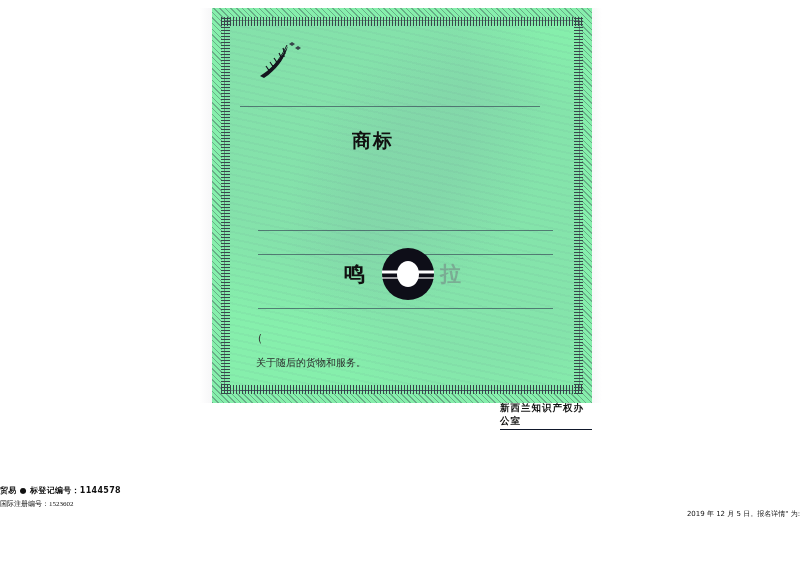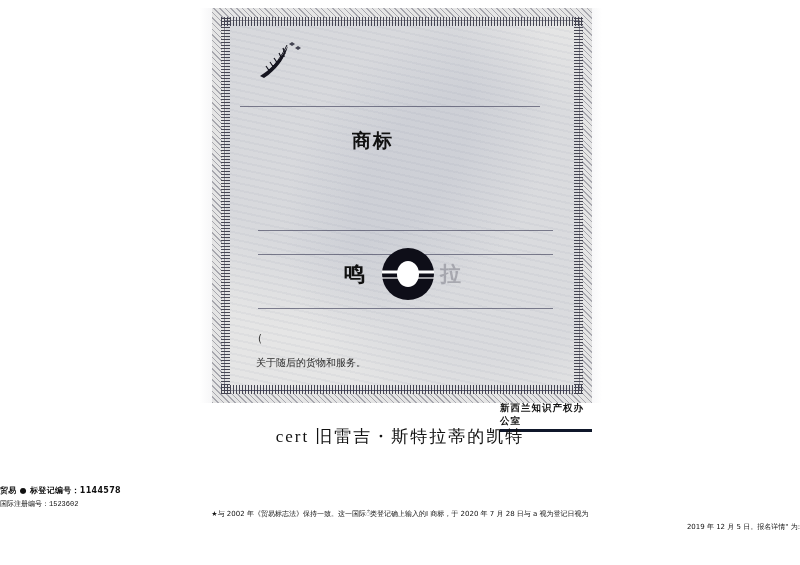--- a/index.html
+++ b/index.html
@@ -23,21 +23,21 @@
     background: #ffffff;
   }
 
   
   .certificate {
     position: absolute;
     left: 212px;
     top: 8px;
     width: 380px;
     height: 395px;
-    background: #e5e5e5;
+    background: #86efac;
     box-sizing: border-box;
   }
 
   
   .border-frame {
     position: absolute;
     inset: 0;
     border: 9px solid transparent;
     background:
       repeating-linear-gradient(90deg, #2b2b3a 0 1px, rgba(255,255,255,0) 1px 3px) top/100% 9px no-repeat,
@@ -162,21 +162,21 @@
 
   .office-line {
     position: absolute;
     left: 288px;
     top: 394px;
     font-family: "DejaVu Sans", sans-serif;
     font-size: 9.5px;
     font-weight: bold;
     letter-spacing: 1px;
     color: #111;
-    border-bottom: 3px solid #0f172a;
+    border-bottom: 1px solid #0f172a;
     padding-bottom: 1px;
   }
 
   
   .cert-title {
     position: absolute;
     left: 0;
     top: 425px;
     width: 800px;
     text-align: center;
@@ -196,21 +196,21 @@
   }
   .footer .reg-no {
     font-family: "DejaVu Sans", sans-serif;
     font-size: 8px;
     font-weight: bold;
     color: #111;
     letter-spacing: .3px;
   }
   .footer .int-no {
     margin-top: 3px;
-    font-family: Liberation Mono, monospace;
+    font-family: Liberation Serif, serif;
     font-size: 7px;
     color: #111;
   }
   .legal {
     position: absolute;
     left: 0;
     top: 508px;
     width: 800px;
     text-align: center;
     font-family: "DejaVu Sans", sans-serif;
@@ -284,29 +284,27 @@
     <div class="rule r4"></div>
 
     <div class="stray-mark">(</div>
     <div class="goods-note">关于随后的货物和服务。</div>
 
     <div class="rule r5"></div>
 
     <div class="office-line">新西兰知识产权办公室</div>
   </div>
 
-  <div class="cert-title">cert 旧雷吉・斯特拉蒂的凯特</div>
 
   <div class="footer">
     <div class="reg-no">
       <span>贸易 ● 标登记编号：</span><span>1144578</span>
     </div>
     <div class="int-no">
       <span>国际注册编号：</span><span>1523602</span>
     </div>
   </div>
 
   <div class="legal">
-    <div class="l1">★与 2002 年《贸易标志法》保持一致。这一国际ँ类登记确上输入的I 商标，于 2020 年 7 月 28 日与 a 视为登记日视为</div>
     <div class="l2">2019 年 12 月 5 日。报名详情" 为:</div>
   </div>
 
 </div>
 
 </body></html>

